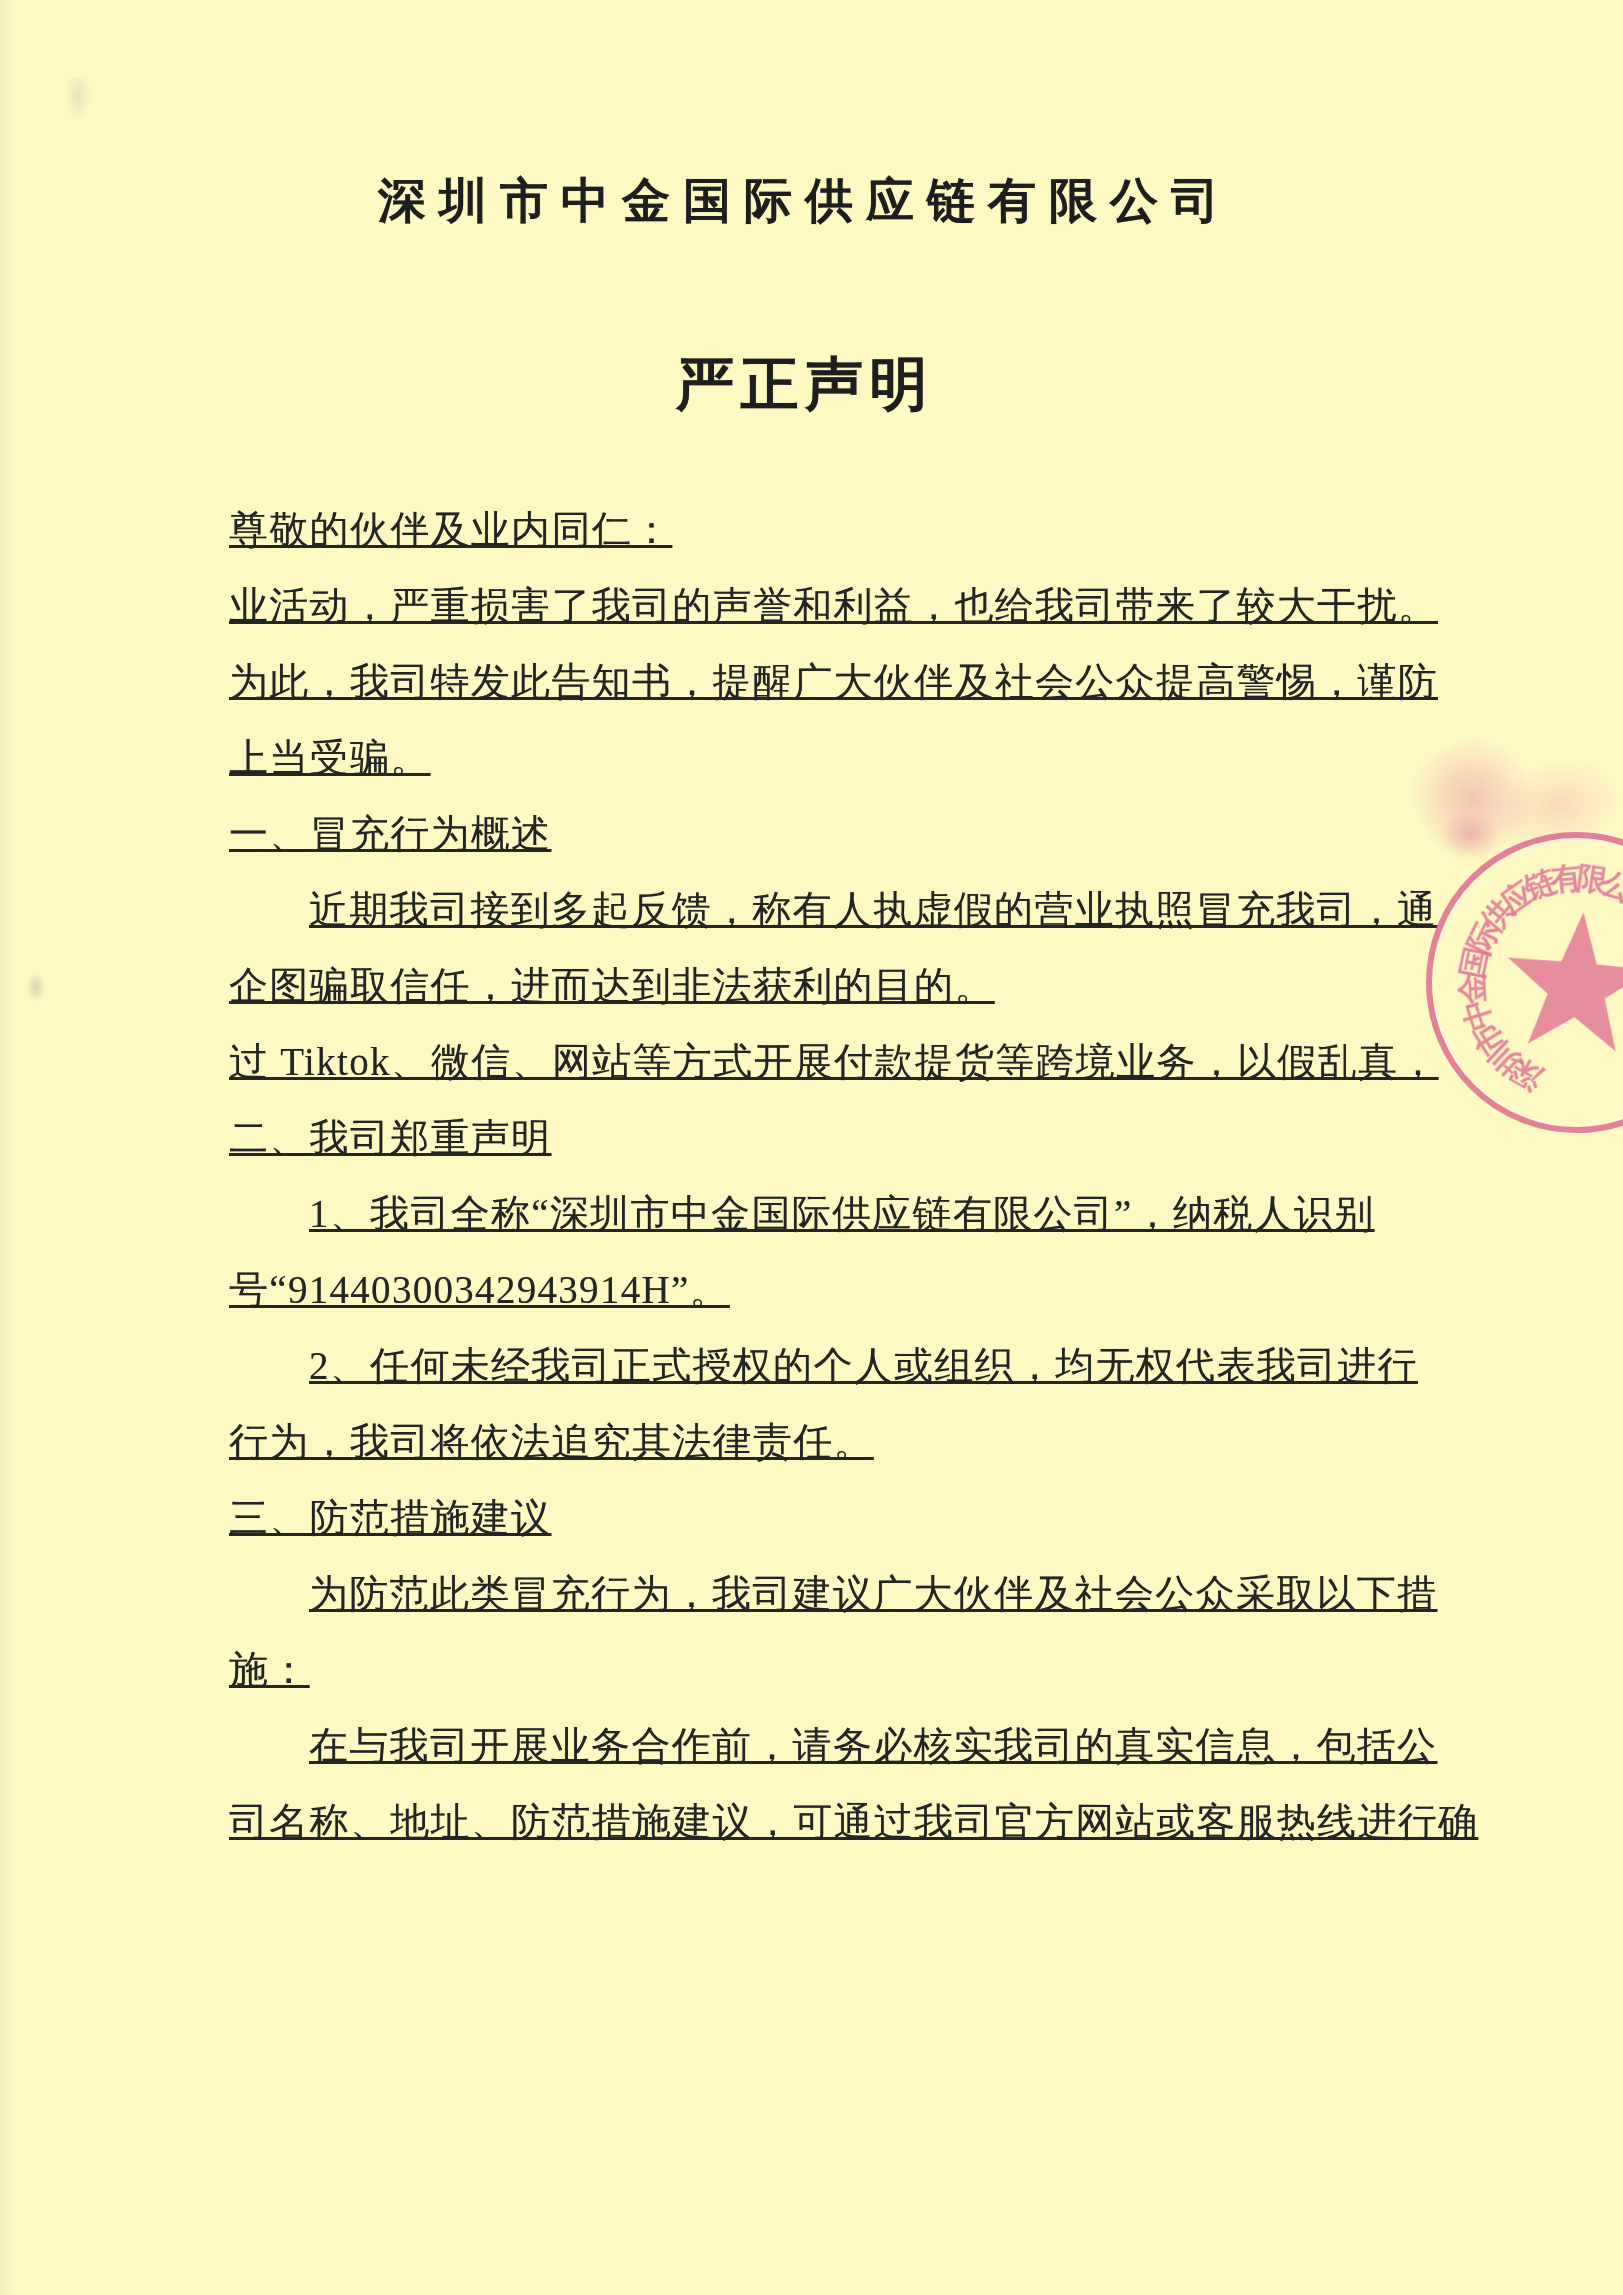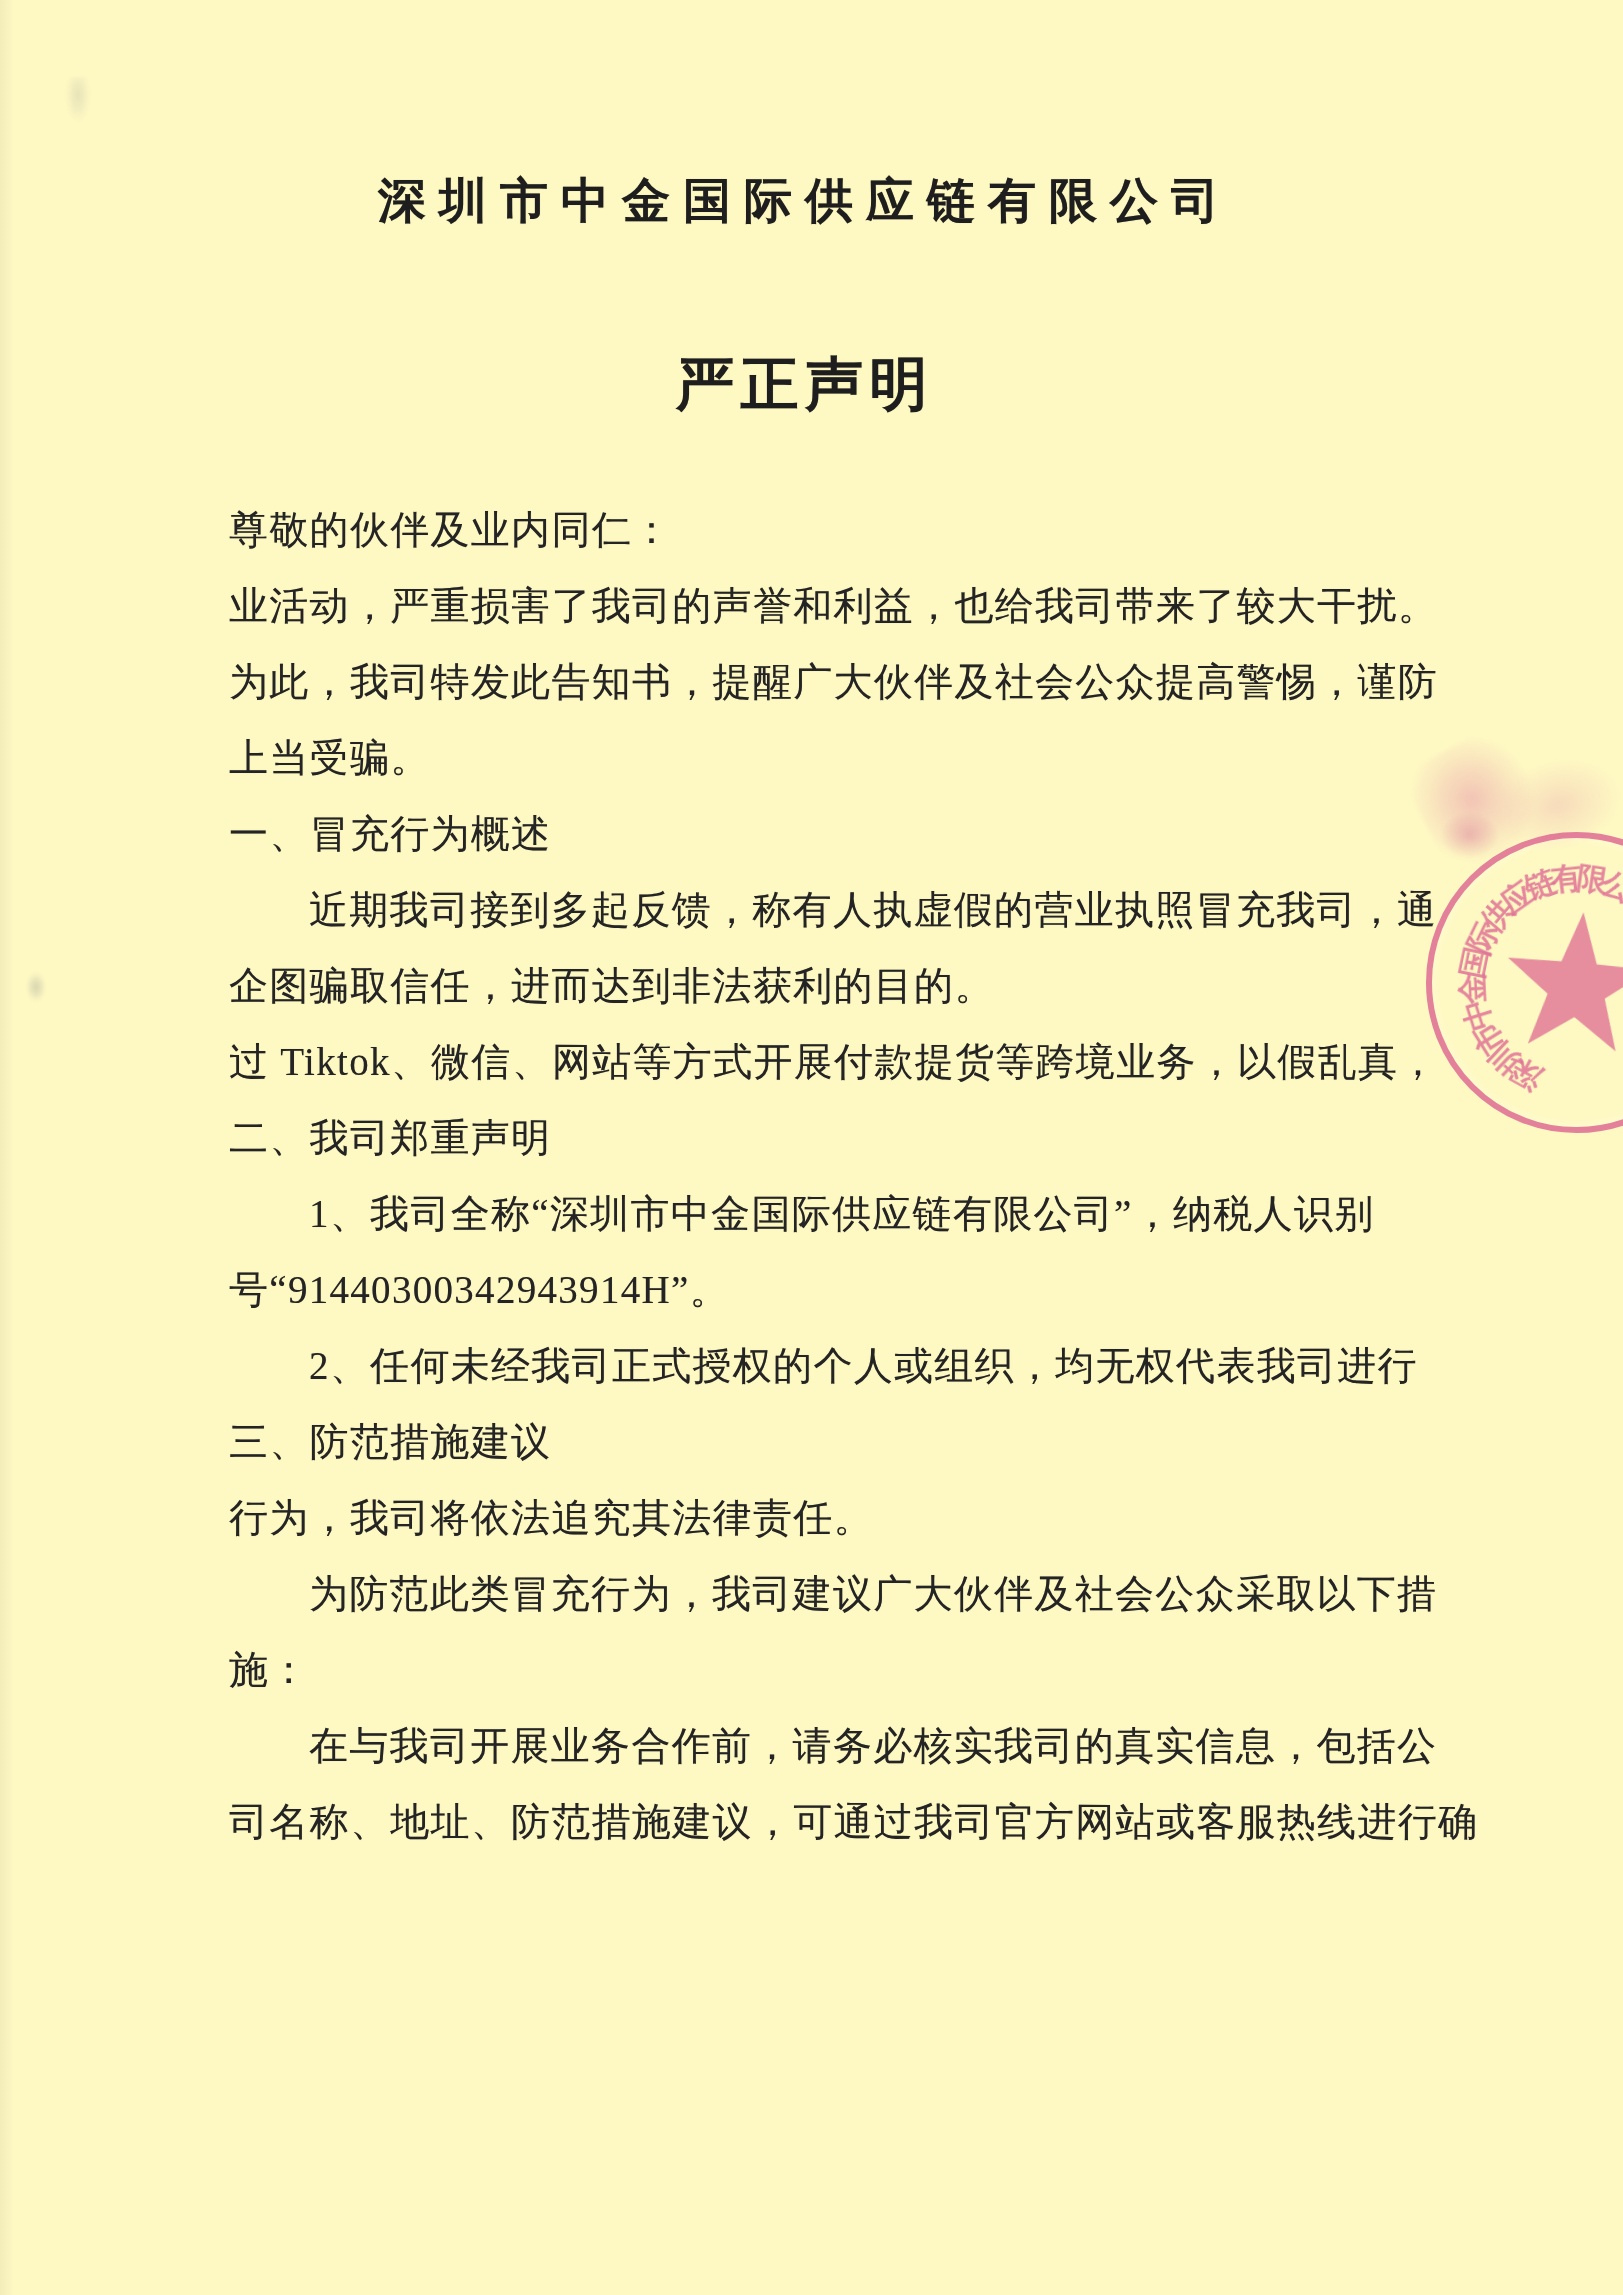--- a/index.html
+++ b/index.html
@@ -26,21 +26,21 @@
     white-space:nowrap;
   }
   .doc-subtitle{
     position:absolute; left:229px; top:346px; width:1152px;
     text-align:center;
     font-size:58px; font-weight:600; letter-spacing:6.5px;
     color:#1e1e1e; text-shadow:0 0 0.7px rgba(0,0,0,.45);
     white-space:nowrap;
   }
   .doc-body{
-    position:absolute; left:229px; top:492px; width:1160px;
+    position:absolute; left:229px; top:492px; width:1160px;text-decoration:underline;
   }
   .doc-line{
     height:76px; line-height:76px;
     font-size:39px; letter-spacing:1.3px;
     color:#242424; text-shadow:0 0 0.7px rgba(0,0,0,.35);
     white-space:nowrap;
   }
   .doc-line.indent{ padding-left:80px; }
 
   
@@ -119,22 +119,22 @@
     <div class="doc-line">为此，我司特发此告知书，提醒广大伙伴及社会公众提高警惕，谨防</div>
     <div class="doc-line">上当受骗。</div>
     <div class="doc-line">一、冒充行为概述</div>
     <div class="doc-line indent">近期我司接到多起反馈，称有人执虚假的营业执照冒充我司，通</div>
     <div class="doc-line">企图骗取信任，进而达到非法获利的目的。</div>
     <div class="doc-line">过 Tiktok、微信、网站等方式开展付款提货等跨境业务，以假乱真，</div>
     <div class="doc-line">二、我司郑重声明</div>
     <div class="doc-line indent">1、我司全称“深圳市中金国际供应链有限公司”，纳税人识别</div>
     <div class="doc-line">号“91440300342943914H”。</div>
     <div class="doc-line indent">2、任何未经我司正式授权的个人或组织，均无权代表我司进行</div>
+    <div class="doc-line">行为，我司将依法追究其法律责任。</div>
     <div class="doc-line">三、防范措施建议</div>
-    <div class="doc-line">行为，我司将依法追究其法律责任。</div>
     <div class="doc-line indent">为防范此类冒充行为，我司建议广大伙伴及社会公众采取以下措</div>
     <div class="doc-line">施：</div>
     <div class="doc-line indent">在与我司开展业务合作前，请务必核实我司的真实信息，包括公</div>
     <div class="doc-line">司名称、地址、防范措施建议，可通过我司官方网站或客服热线进行确</div>
   </div>
 
   <div class="ink-smudge">
     <div class="blob1"></div>
     <div class="blob2"></div>
     <div class="blob3"></div>

